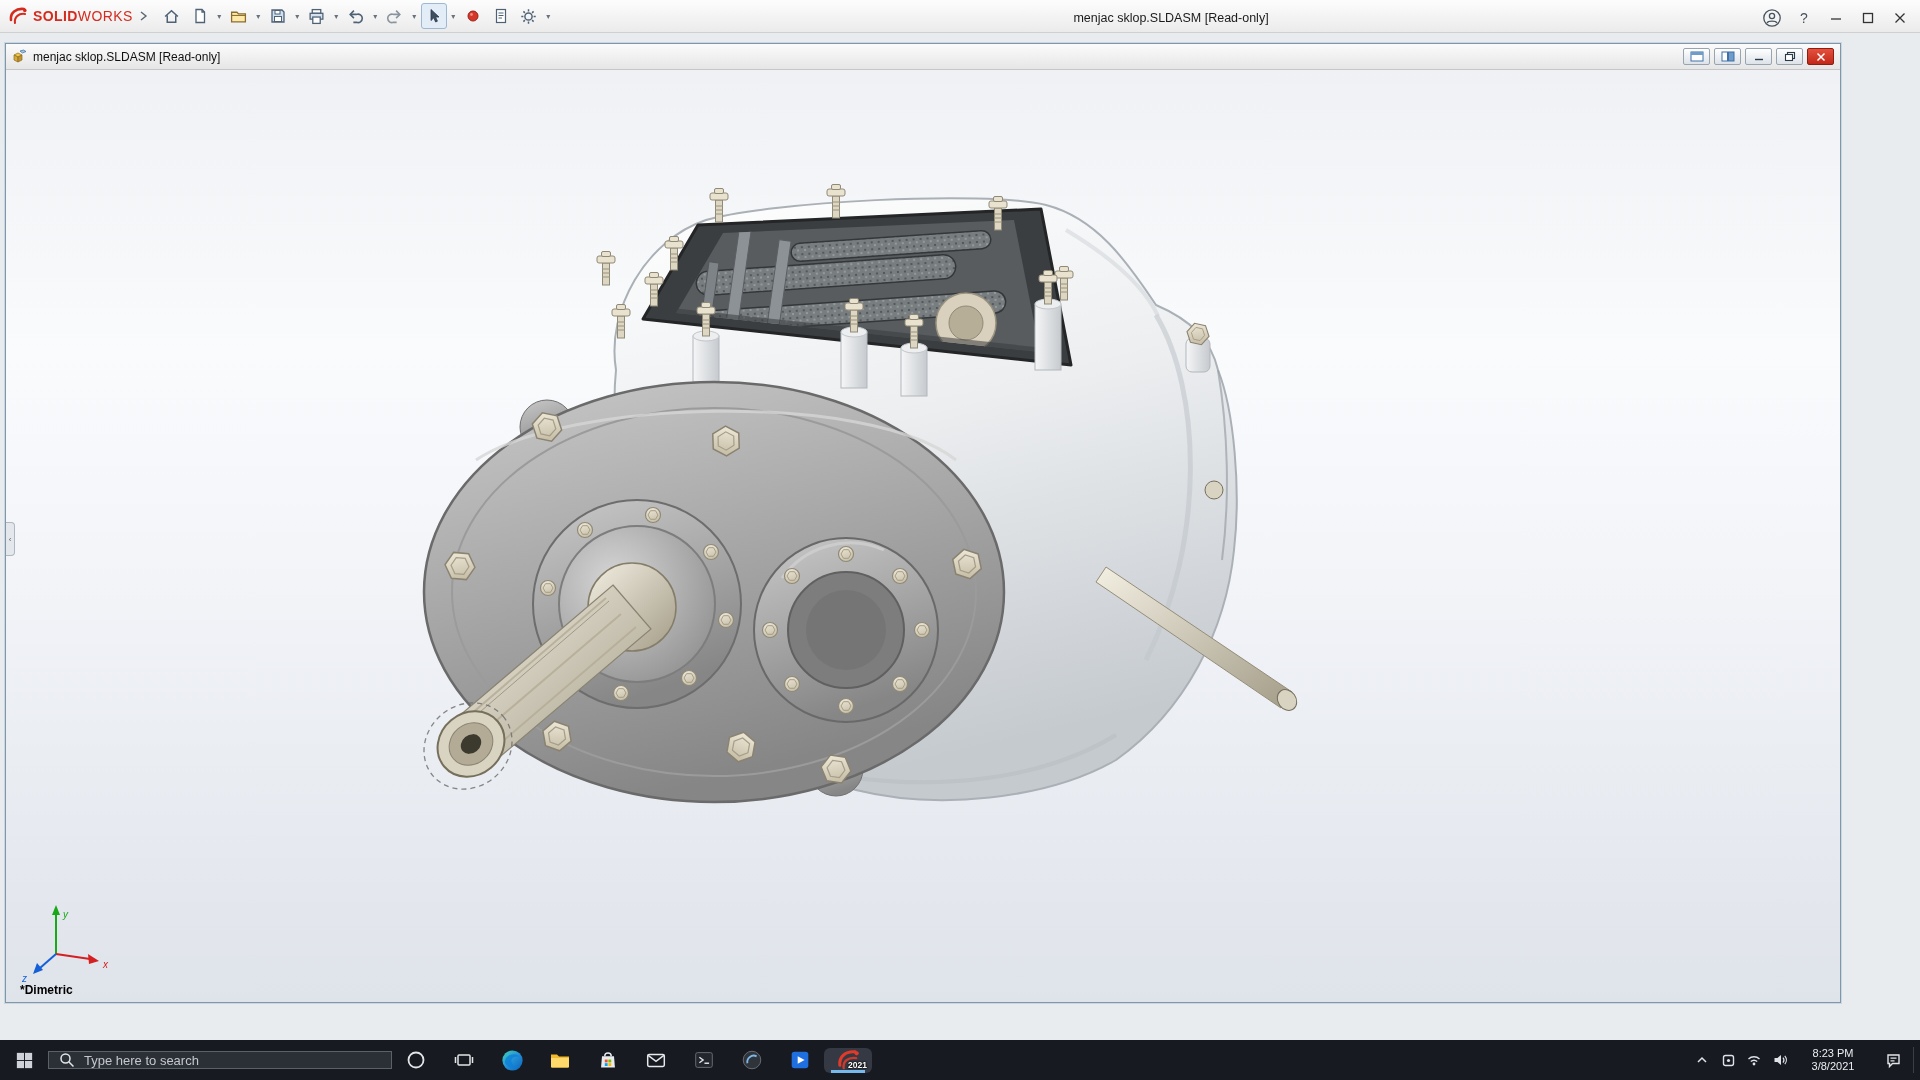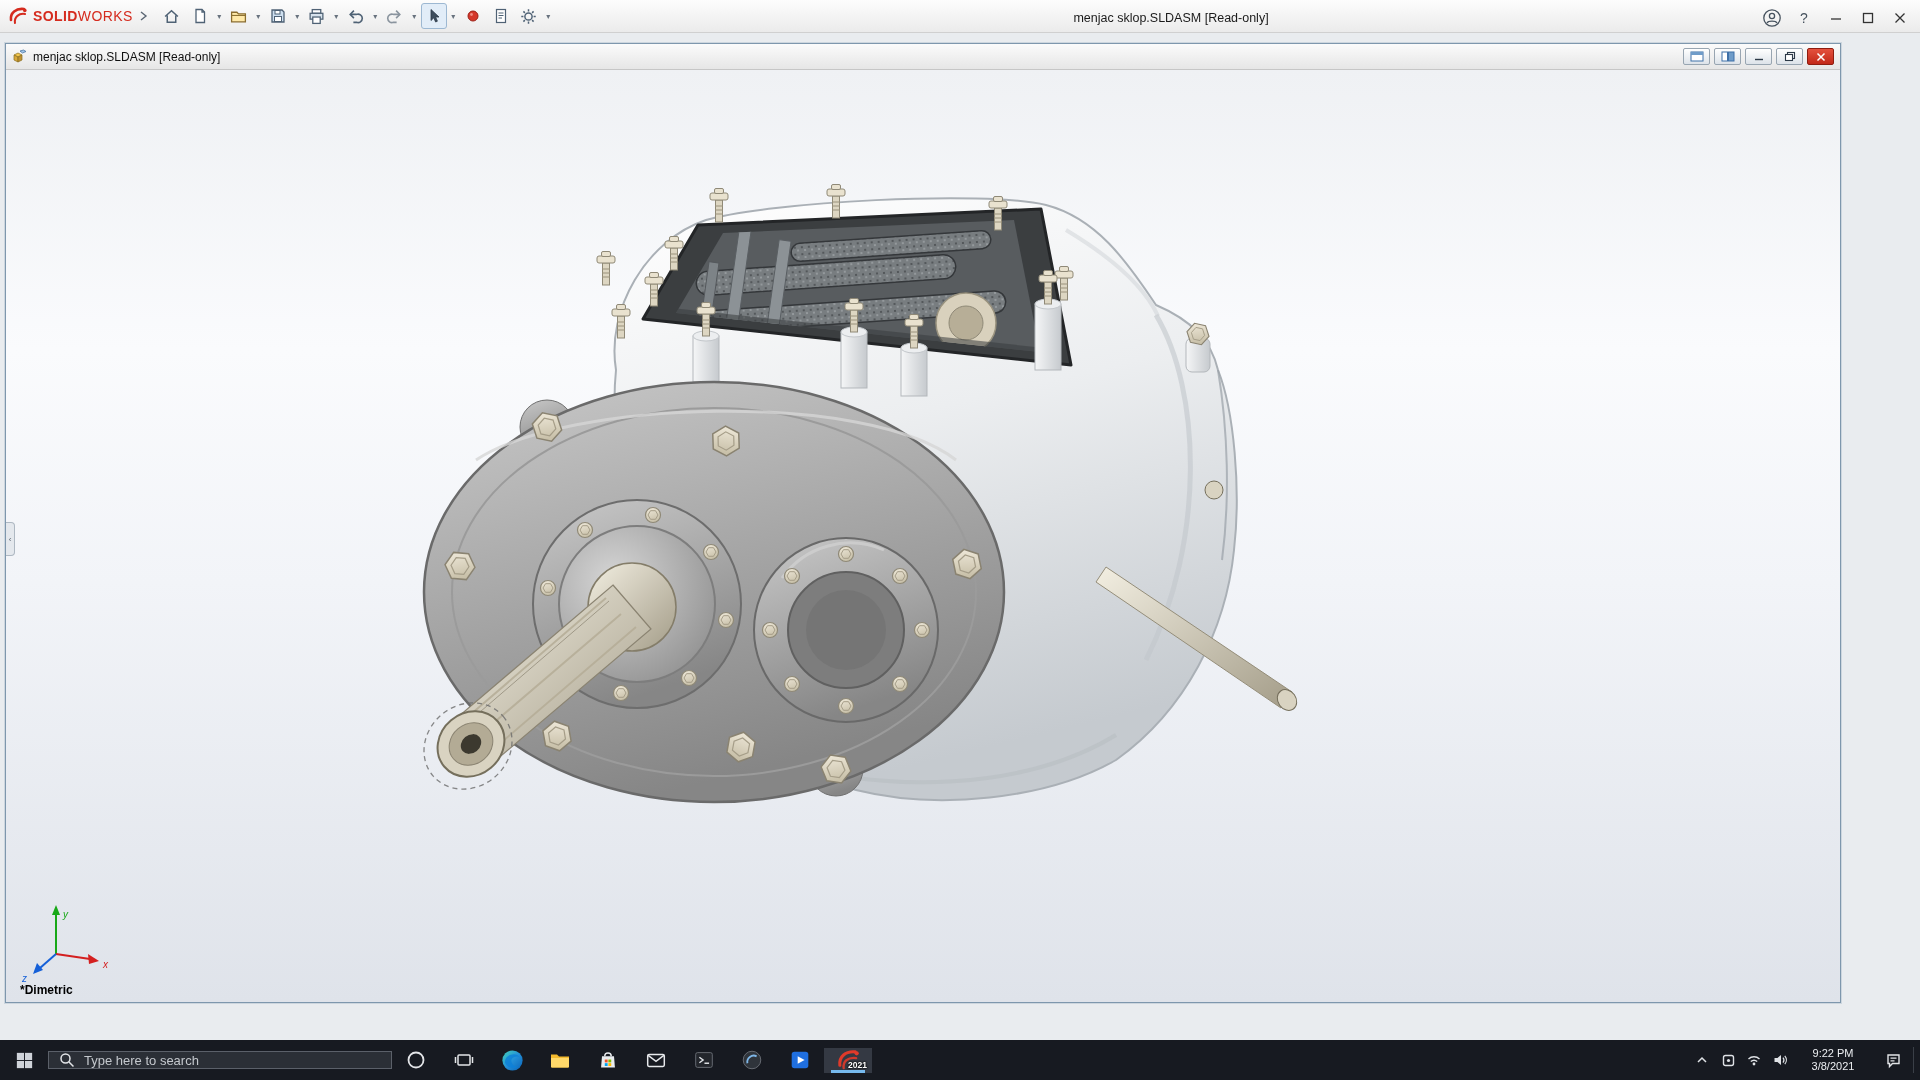--- a/index.html
+++ b/index.html
@@ -41,21 +41,21 @@
   #view-label { position: absolute; left: 14px; bottom: 5px; font-size: 12px; font-weight: 700; color: #000; }
   #fm-tab { position: absolute; left: 0; top: 452px; width: 9px; height: 34px; background: #e4e8ed;
     border: 1px solid #aeb8c2; border-left: none; border-radius: 0 4px 4px 0; display: flex;
     align-items: center; justify-content: center; font-size: 8px; color: #5b6672; }
   #triad { position: absolute; left: 10px; bottom: 16px; }
   #triad text { font-size: 10px; font-style: italic; font-family: "Liberation Sans", sans-serif; }
 
   
   #taskbar { position: absolute; left: 0; bottom: 0; width: 1920px; height: 40px;
     background: #171a21; display: flex; align-items: center; z-index: 20; }
-  .tk { width: 48px; display: flex; align-items: center; justify-content: center; position: relative; }
+  .tk { width: 48px; display: flex; align-items: center; justify-content: center; position: relative; border-radius: 6px; }
   #search-box { width: 344px; background: #2b2f36; border: 1px solid #5b6069; display: flex;
     align-items: center; padding: 0 10px; gap: 9px; }
   #search-input { flex: 1; background: transparent; border: none; outline: none; color: #cfd3d8;
     font-size: 13px; font-family: inherit; }
   #search-input::placeholder { color: #c4c8cd; opacity: 1; }
   .tk.sw { background: #343943; }
   .tk.sw .underline { position: absolute; bottom: 0; left: 7px; right: 7px; height: 3px; background: #76b9ed; }
   .sw-badge { position: absolute; right: 5px; bottom: 3px; font-size: 8.5px; font-weight: 700;
     color: #ffffff; text-shadow: 0 0 2px #000, 0 0 2px #000; }
   #tray { margin-left: auto; display: flex; align-items: stretch; }
@@ -587,21 +587,21 @@
         <circle cx="8" cy="12" r="1.4" fill="#dfe2e6"></circle>
       </svg>
     </div>
     <div class="tray-item">
       <svg width="16" height="16" viewBox="0 0 16 16">
         <polygon points="2.5,6 5.5,6 9,3 9,13 5.5,10 2.5,10" fill="#dfe2e6"></polygon>
         <path d="M11,5.5 a4,4 0 0 1 0,5 M12.8,3.8 a6.5,6.5 0 0 1 0,8.4" fill="none" stroke="#dfe2e6" stroke-width="1.2"></path>
       </svg>
     </div>
     <div id="clock">
-      <span>9:22 PM</span>
+      <span>8:23 PM</span>
       <span>3/8/2021</span>
     </div>
     <div id="action-center">
       <svg width="17" height="17" viewBox="0 0 17 17">
         <path d="M3,3 h11 v8.5 h-6.5 l-3,3 v-3 h-1.5 Z" fill="none" stroke="#e3e5e8" stroke-width="1.4"></path>
         <path d="M5.5,6.2 h6 M5.5,8.8 h4" stroke="#e3e5e8" stroke-width="1.2"></path>
       </svg>
     </div>
     <div id="show-desktop"></div>
   </div>

